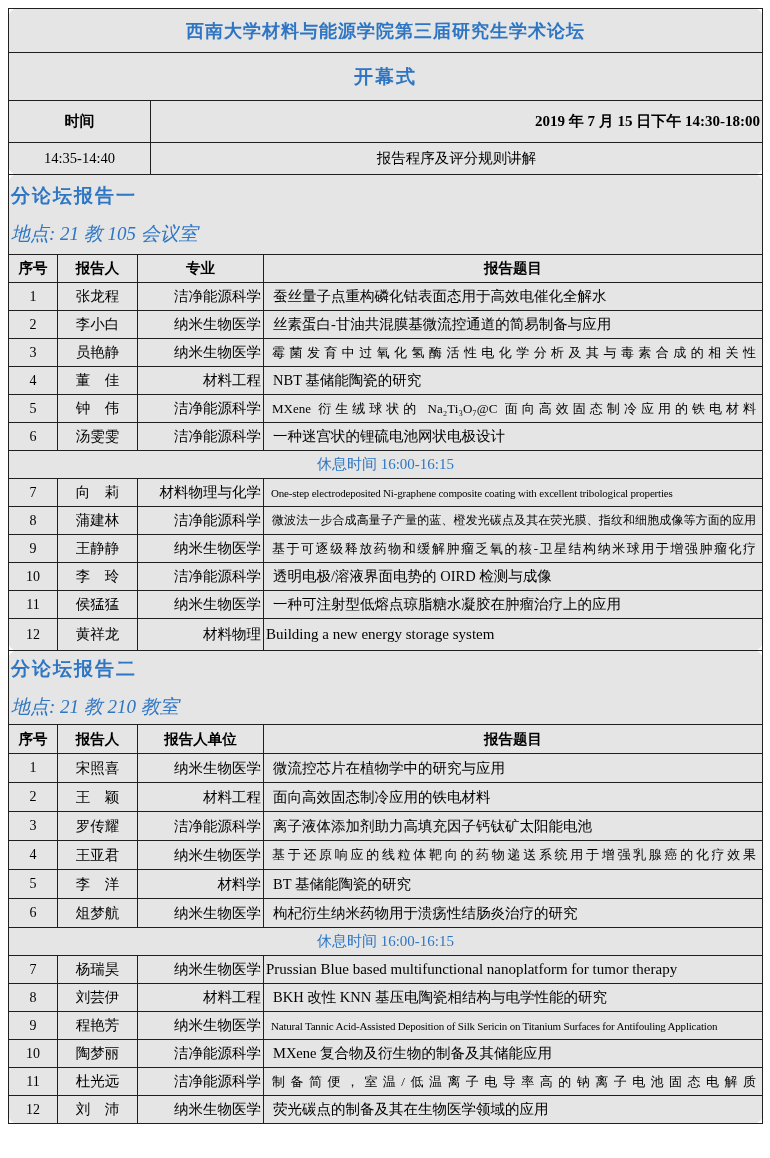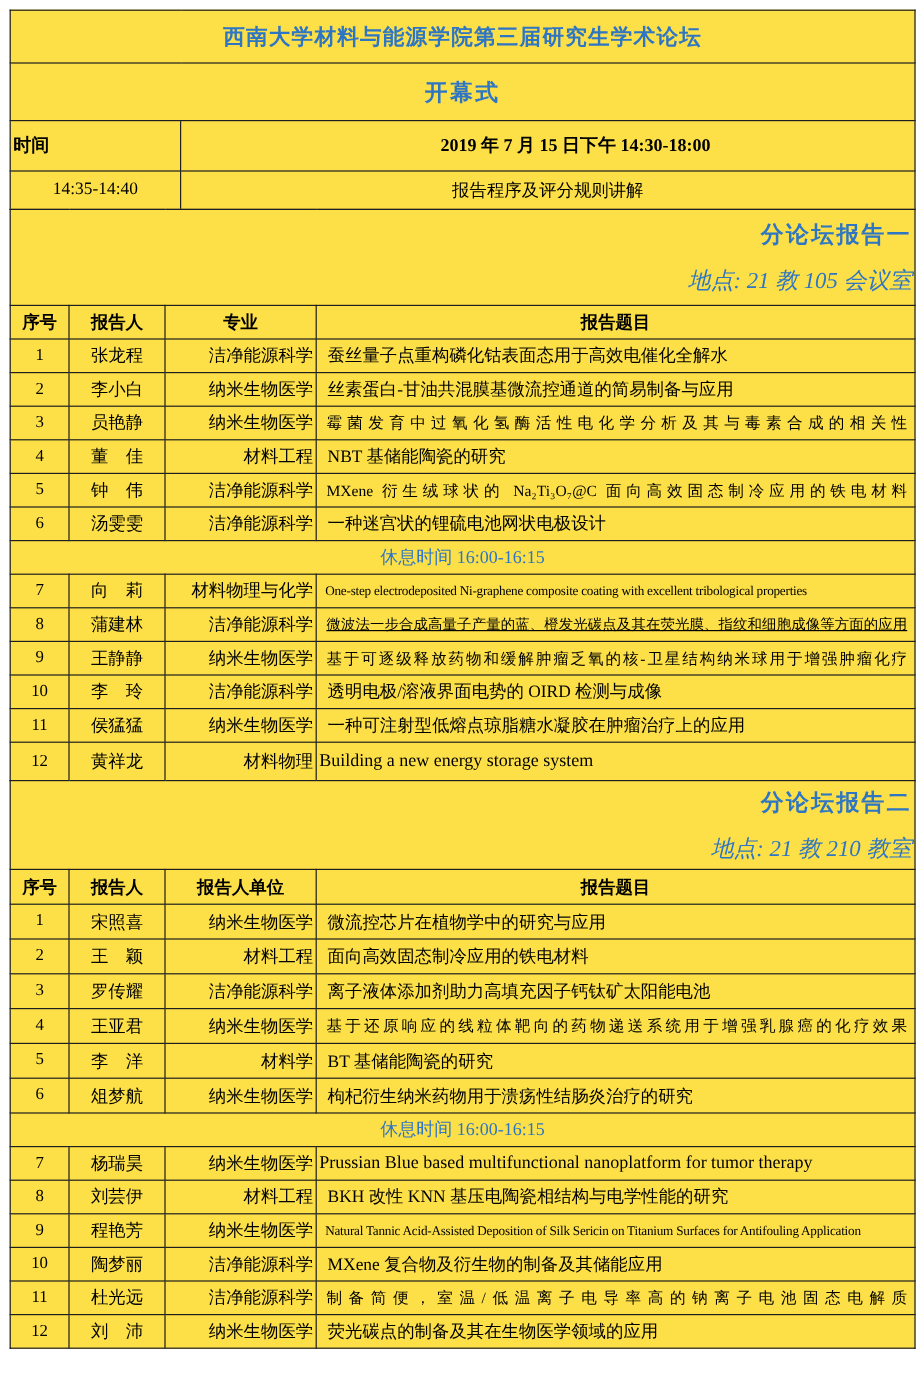--- a/index.html
+++ b/index.html
@@ -2,44 +2,44 @@
 <html><head>
 <meta charset="utf-8">
 <style>
   html,body { margin:0; padding:0; background:#ffffff; }
   body {
     width:770px; height:1158px; overflow:hidden;
     font-family:"Liberation Serif","DejaVu Serif",serif;
     color:#000;
   }
   .page { padding:8px 8px 0 8px; }
-  table { border-collapse:collapse; table-layout:fixed; width:754px; background:#fde047; }
+  table { border-collapse:collapse; table-layout:fixed; width:754px; background:#e5e5e5;border-radius:10px; }
   .t2 { margin-top:-1px; }
   td { border:1px solid #1f1f1f; overflow:hidden; padding:0 2px; vertical-align:middle; }
   .blue { color:#2e76c3; }
   
   .h44{height:44px}.h48{height:48px}.h42{height:42px}.h33{height:33px}.h32{height:32px}
   .h80{height:80px}.h74{height:74px}.h29{height:29px}.h28{height:28px}
   
   .title-main { font-size:18px; font-weight:bold; text-align:center; letter-spacing:1px; }
   .h-center-big { font-size:19px; font-weight:bold; text-align:center; letter-spacing:2px; }
-  .time-label { font-weight:bold; font-size:15px; }
-  .time-value { font-weight:bold; text-align:center; font-size:15px;padding-left:48px; }
+  .time-label { font-weight:bold; text-align:center; font-size:15px; }
+  .time-value { font-weight:bold; text-align:right; font-size:15px;padding-left:48px; }
   .sched-time { text-align:center; font-size:14.5px; }
   .sched-item { text-align:center; font-size:14.5px; }
-  .sess-block { text-align:right; }
+  .sess-block { text-align:left; }
   .sess-head { font-size:19px; font-weight:bold; letter-spacing:2px; }
   .sess-loc  { font-size:19px; margin-top:12px;font-style:italic; }
   .colh { font-weight:bold; text-align:center; font-size:14.5px;margin-left:20px; }
   .no { text-align:center; font-size:14px; }
   .sp { text-align:center; font-size:14.5px; }
   .af { text-align:right; font-size:14.5px; }
   .ti { font-size:14.5px; padding-left:9px; padding-right:6px; white-space:nowrap; }
   .ti-j  { font-size:13px;  text-align:justify; text-align-last:justify; padding-left:8px; padding-right:6px;margin-top:28px; }
-  .ti-js { font-size:12px;  text-align:justify; text-align-last:justify; padding-left:8px; padding-right:6px;text-decoration:underline; }
+  .ti-js { font-size:12px;  text-align:justify; text-align-last:justify; padding-left:8px; padding-right:6px; }
   .ti-en { font-size:15px; white-space:nowrap; }
   .ti-en-sm { font-size:11px; letter-spacing:-0.2px; white-space:nowrap; padding-left:7px; }
   .break-cell { text-align:center; font-size:15px; }
 </style>
 </head>
 <body>
 
 <div class="page">
 
   <table>

